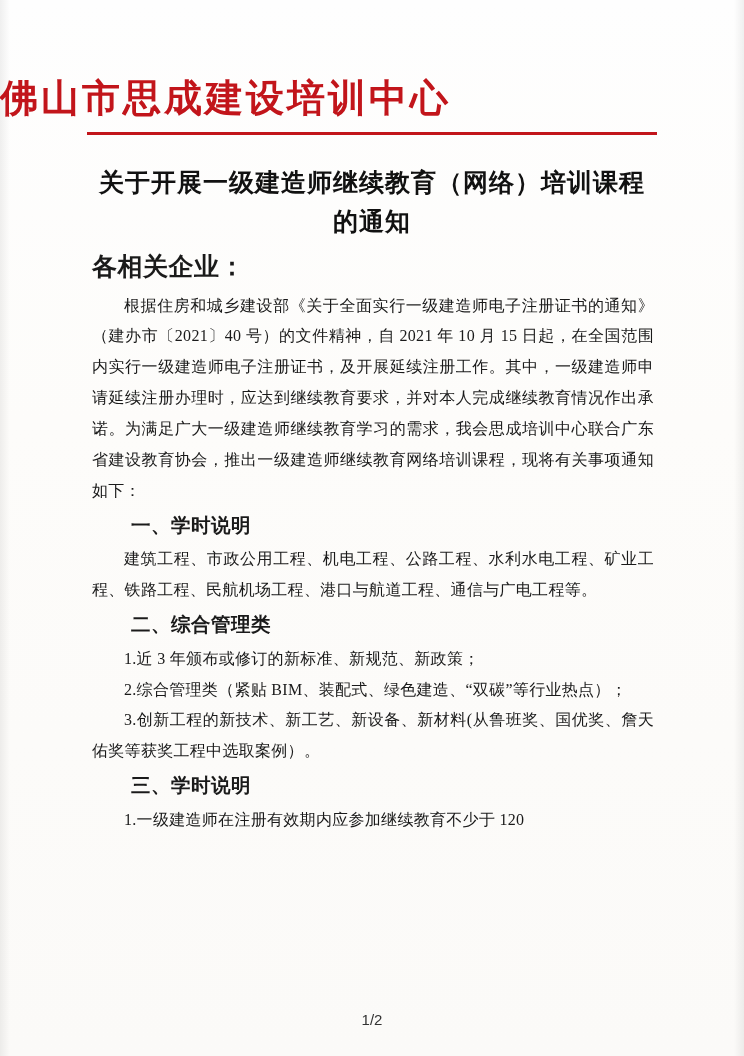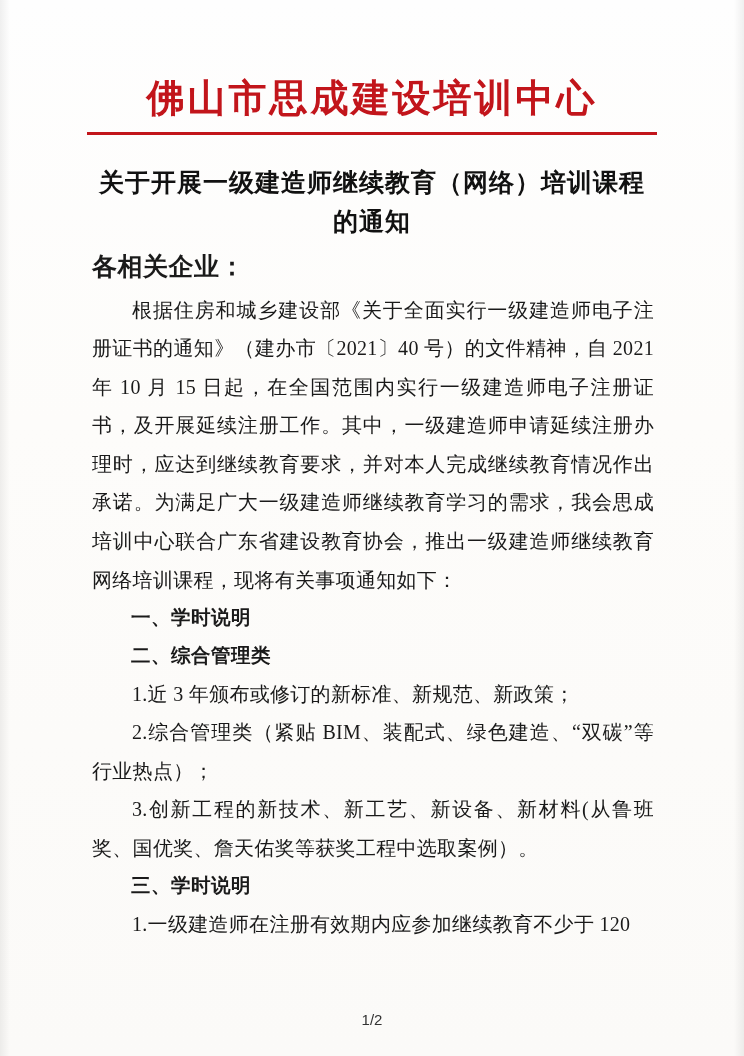--- a/index.html
+++ b/index.html
@@ -29,21 +29,20 @@
     right: 0;
     bottom: 0;
     background:
       linear-gradient(180deg, #fefefe 0%, #fdfcfa 40%, #fbfaf8 100%);
   }
   .letterhead {
     position: absolute;
     top: 78px;
     left: 0;
     width: 744px;
-    text-align: center;
   }
   .letterhead-title {
     font-family: "Liberation Serif", "DejaVu Serif", serif;
     font-weight: bold;
     font-size: 38px;
     letter-spacing: 3px;
     color: #c2151b;
     line-height: 1.1;
     white-space: nowrap;
   }
@@ -73,21 +72,21 @@
     width: 562px;
   }
   .salutation {
     font-weight: bold;
     font-size: 25px;
     line-height: 1.9;
     letter-spacing: 0.5px;
   }
   p.para {
     margin: 0;
-    font-size: 20px;
+    font-size: 16px;
     line-height: 1.93;
     text-align: justify;
     text-justify: inter-ideograph;
     letter-spacing: 0.3px;
   }
   p.indent {
     text-indent: 2em;
   }
   .section-head {
     margin: 0;
@@ -132,20 +131,21 @@
   </div>
 
   <div class="doc-title">关于开展一级建造师继续教育（网络）培训课程的通知</div>
 
   <div class="body-block">
     <div class="salutation">各相关企业：</div>
 
     <p class="para indent">根据住房和城乡建设部《关于全面实行一级建造师电子注册证书的通知》（建办市〔2021〕40 号）的文件精神，自 2021 年 10 月 15 日起，在全国范围内实行一级建造师电子注册证书，及开展延续注册工作。其中，一级建造师申请延续注册办理时，应达到继续教育要求，并对本人完成继续教育情况作出承诺。为满足广大一级建造师继续教育学习的需求，我会思成培训中心联合广东省建设教育协会，推出一级建造师继续教育网络培训课程，现将有关事项通知如下：</p>
 
     <p class="section-head">一、学时说明</p>
+    <p class="para indent">建筑工程、市政公用工程、机电工程、公路工程、水利水电工程、矿业工程、铁路工程、民航机场工程、港口与航道工程、通信与广电工程等。</p>
 
     <p class="section-head">二、综合管理类</p>
     <p class="para indent">1.近 3 年颁布或修订的新标准、新规范、新政策；</p>
     <p class="para indent">2.综合管理类（紧贴 BIM、装配式、绿色建造、“双碳”等行业热点）；</p>
     <p class="para indent">3.创新工程的新技术、新工艺、新设备、新材料(从鲁班奖、国优奖、詹天佑奖等获奖工程中选取案例）。</p>
 
     <p class="section-head">三、学时说明</p>
     <p class="para indent">1.一级建造师在注册有效期内应参加继续教育不少于 120</p>
   </div>
 

